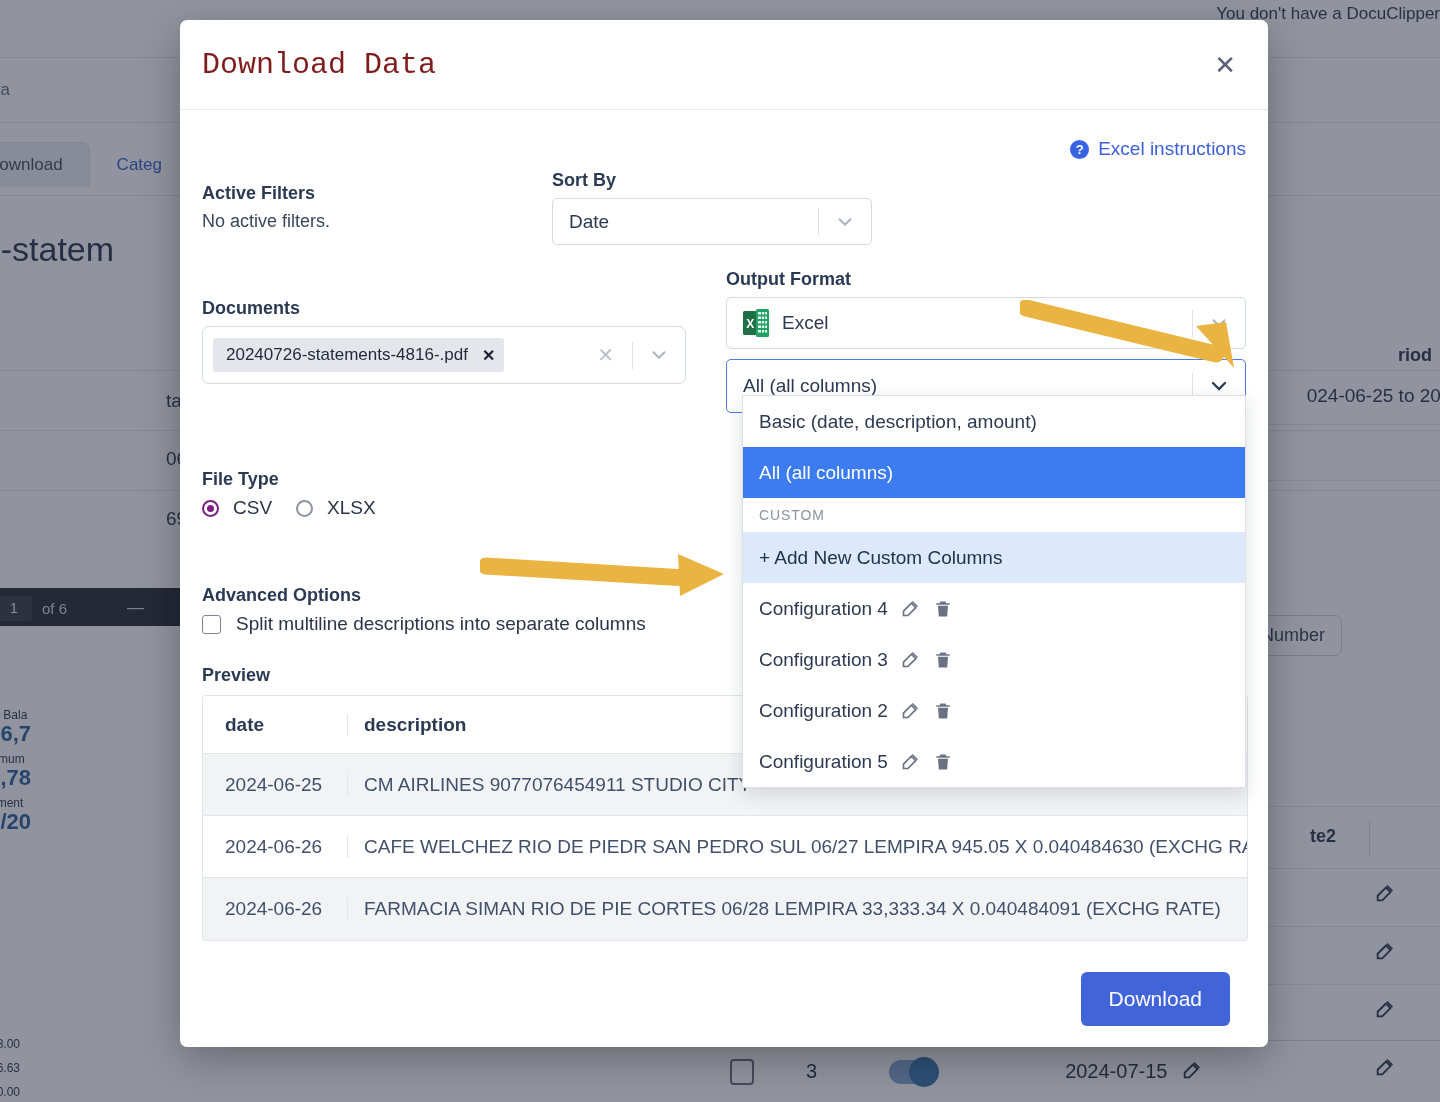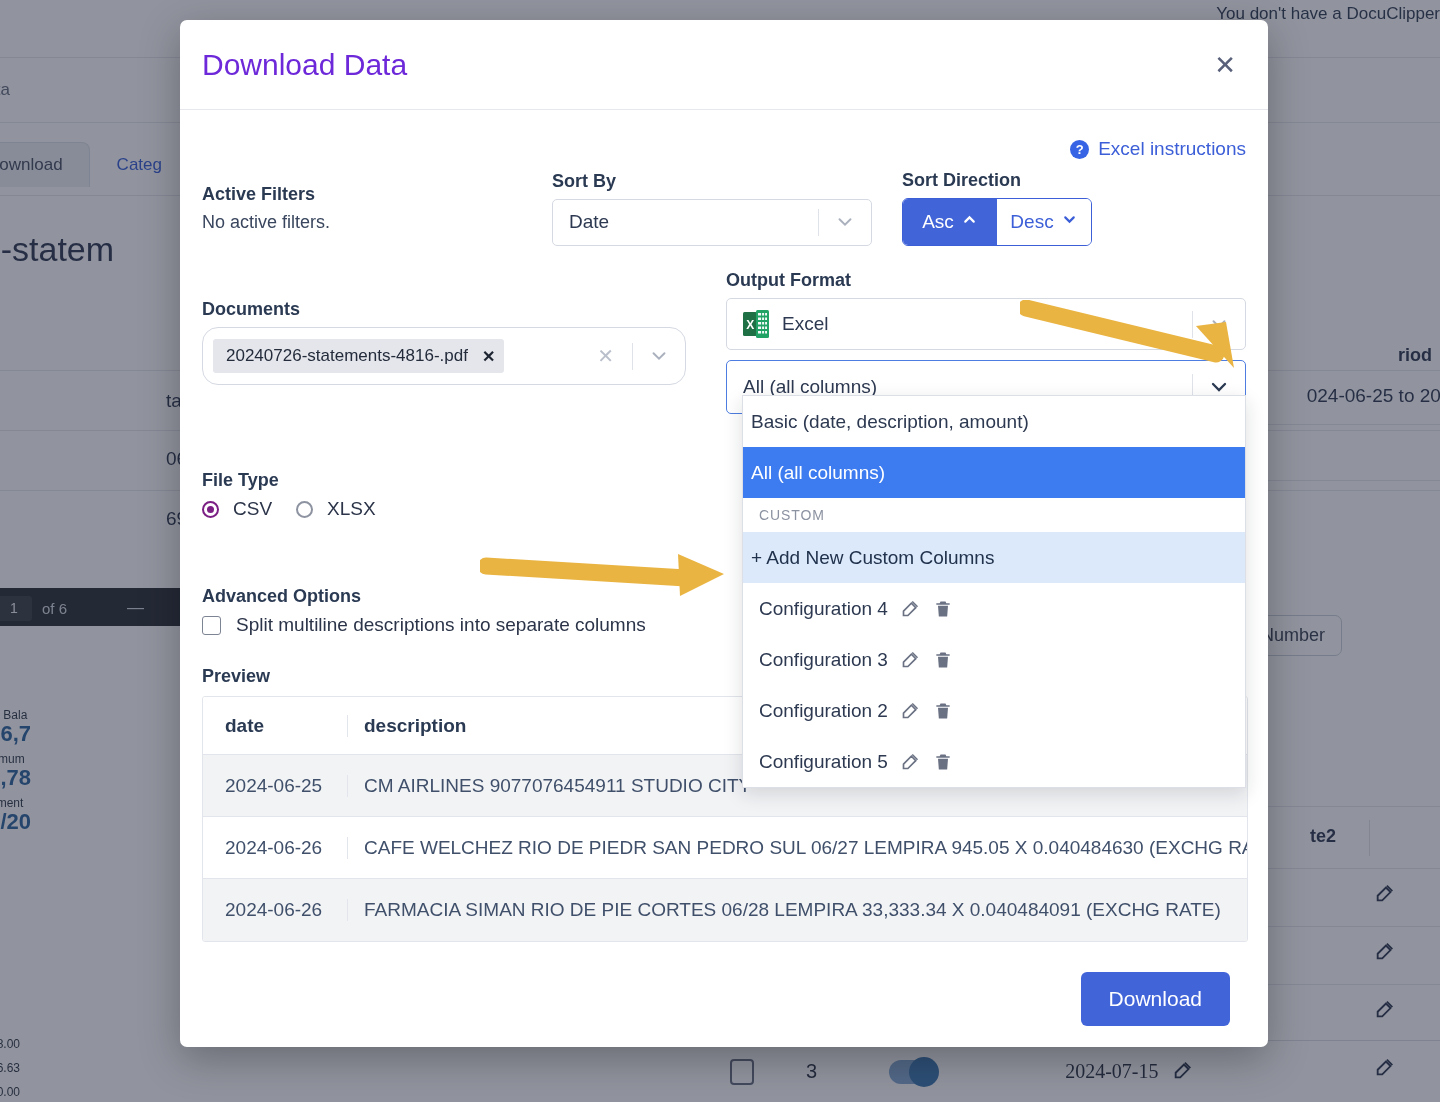--- a/index.html
+++ b/index.html
@@ -82,21 +82,21 @@
   }
   .bg-num { margin-left: 52px; font-size: 20px; color: #1b2436; }
   .bg-toggle {
     margin-left: 72px; width: 48px; height: 24px; border-radius: 14px;
     background: #7ba3d0; position: relative;
   }
   .bg-toggle::after {
     content: ""; position: absolute; right: -2px; top: -3px;
     width: 30px; height: 30px; border-radius: 50%; background: #2f6fab;
   }
-  .bg-date { margin-left: 128px; font-size: 20px; color: #1b2436; font-family: Liberation Serif, serif; }
+  .bg-date { margin-left: 128px; font-size: 20px; color: #1b2436; }
 
   
   .pdf-panel {
     position: absolute; left: -220px; top: 626px; width: 420px; height: 476px;
     background: #ffffff; overflow: hidden;
   }
   .pdf-toolbar {
     position: absolute; left: -220px; top: 588px; width: 420px; height: 40px;
     background: #1d2026; display: flex; align-items: center; color: #e9ecf2; font-size: 15px;
   }
@@ -123,21 +123,21 @@
     position: absolute; left: 180px; top: 20px;
     width: 1088px; height: 1027px;
     background: #ffffff; border-radius: 7px;
     box-shadow: 0 12px 40px rgba(0,0,0,.28);
     overflow: visible;
   }
   .modal-head {
     height: 90px; border-bottom: 1px solid #e6e8ee;
     display: flex; align-items: center; padding: 0 24px 0 22px;
   }
-  .modal-title { font-size: 30px; font-weight: 400; color: #6d28d9; }
+  .modal-title { font-size: 30px; font-weight: 400; color: #7f1d1d; font-family: Liberation Mono, monospace; }
   .modal-close {
     margin-left: auto; font-size: 26px; color: #58607a; line-height: 1;
     background: none; border: none; cursor: pointer; padding: 6px 8px;
     font-family: "Liberation Sans", sans-serif;
   }
   .modal-body { position: relative; padding: 24px 22px 0 22px; }
 
   .xls-link-row { display: flex; justify-content: flex-end; align-items: center; gap: 9px; height: 30px; }
   .q-icon {
     width: 19px; height: 19px; border-radius: 50%; background: #3764e4;
@@ -169,21 +169,21 @@
 
   .seg-group { display: flex; border: 1px solid #3c5fd8; border-radius: 6px; overflow: hidden; width: 190px; height: 48px; }
   .seg {
     flex: 1; display: flex; align-items: center; justify-content: center; gap: 7px;
     font-size: 19px; cursor: pointer;
   }
   .seg.on { background: #4264d9; color: #fff; }
   .seg.off { background: #fff; color: #3c5fd8; }
 
   .doc-field {
-    height: 58px; border: 1px solid #d5d9e2; border-radius: 16px; background: #fff;
+    height: 58px; border: 1px solid #d5d9e2; border-radius: 7px; background: #fff;
     display: flex; align-items: center; padding-left: 10px;
   }
   .doc-chip {
     background: #e4e6eb; border-radius: 3px; padding: 7px 9px 7px 13px;
     display: flex; align-items: center; gap: 14px;
     font-size: 17px; color: #242c3c;
   }
   .doc-chip-x { font-weight: 700; font-size: 16px; color: #1d2432; cursor: pointer; }
   .doc-clear { color: #b9bfcb; font-size: 20px; margin-right: 18px; cursor: pointer; }
 
@@ -198,21 +198,21 @@
   }
   .colsel .chev { color: #2b3a53; }
 
   .dropdown {
     position: absolute; left: 562px; top: 375px; width: 504px;
     background: #fff; border: 1px solid #dcdfe6;
     box-shadow: 0 6px 18px rgba(20,25,45,.14);
     z-index: 30;
   }
   .dd-item {
-    height: 51px; display: flex; align-items: center; padding-left: 8px;
+    height: 51px; display: flex; align-items: center; padding-left: 16px;
     font-size: 19px; color: #2d3951; cursor: pointer;
   }
   .dd-item.sel { background: #3c7bf0; color: #fff; }
   .dd-item.add { background: #dce9fb; color: #21324c; }
   .dd-group {
     height: 34px; display: flex; align-items: center; padding-left: 16px;
     font-size: 14px; letter-spacing: .9px; color: #8b92a1;
   }
   .dd-cfg { height: 51px; display: flex; align-items: center; padding-left: 16px; gap: 12px; font-size: 19px; color: #2d3951; cursor: pointer; }
   .dd-cfg .ic { color: #6a7183; display: flex; align-items: center; cursor: pointer; }
@@ -423,41 +423,20 @@
           <span class="select-spacer"></span>
           <span class="sel-divider"></span>
           <span class="chev">
             <svg width="22" height="22" viewBox="0 0 24 24" fill="none" stroke="currentColor" stroke-width="2.1" stroke-linecap="round">
                 <path d="M6 9l6 6 6-6"></path>
               </svg>
           </span>
         </div>
       </div>
 
-      <div class="col-r">
-        <div class="fld-label">Sort Direction</div>
-        <div class="seg-group">
-          <div class="seg on">
-            <span>Asc</span>
-            <span>
-              <svg width="17" height="17" viewBox="0 0 24 24" fill="none" stroke="#fff" stroke-width="3" stroke-linecap="round">
-                  <path d="M6 15l6-6 6 6"></path>
-                </svg>
-            </span>
-          </div>
-          <div class="seg off">
-            <span>Desc</span>
-            <span>
-              <svg width="17" height="17" viewBox="0 0 24 24" fill="none" stroke="#3c5fd8" stroke-width="3" stroke-linecap="round">
-                  <path d="M6 9l6 6 6-6"></path>
-                </svg>
-            </span>
-          </div>
-        </div>
-      </div>
     </div>
 
     <div class="grid2" style="margin-top:24px;">
       <div style="width:524px;padding-right:40px;">
         <div class="fld-label">Documents</div>
         <div class="doc-field">
           <div class="doc-chip">
             <span>20240726-statements-4816-.pdf</span>
             <span class="doc-chip-x">✕</span>
           </div>

